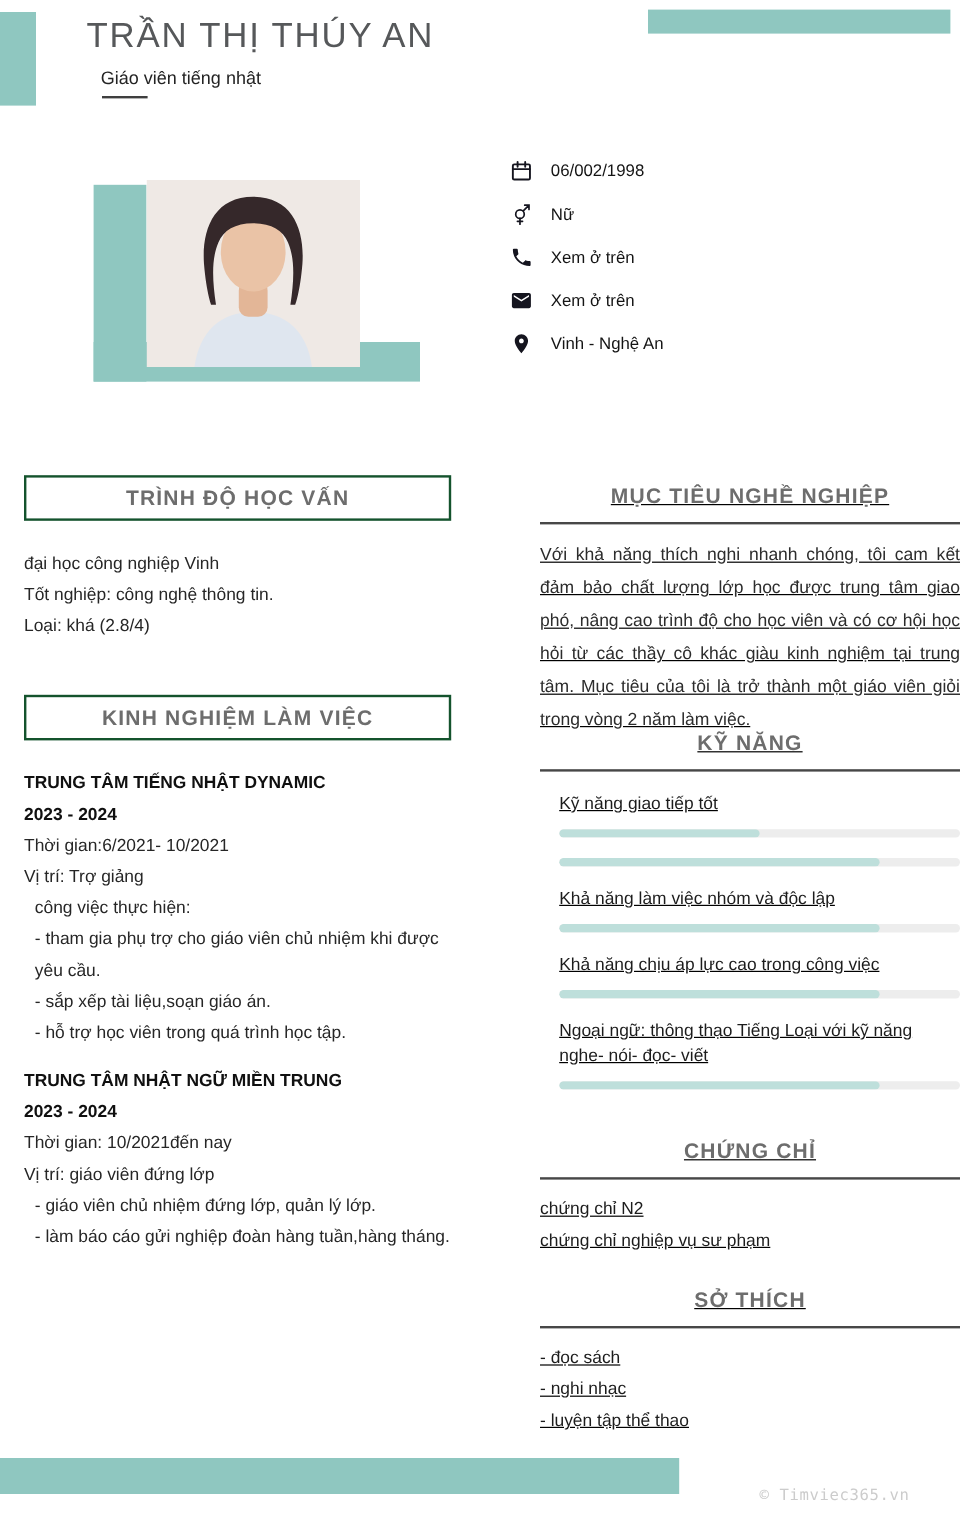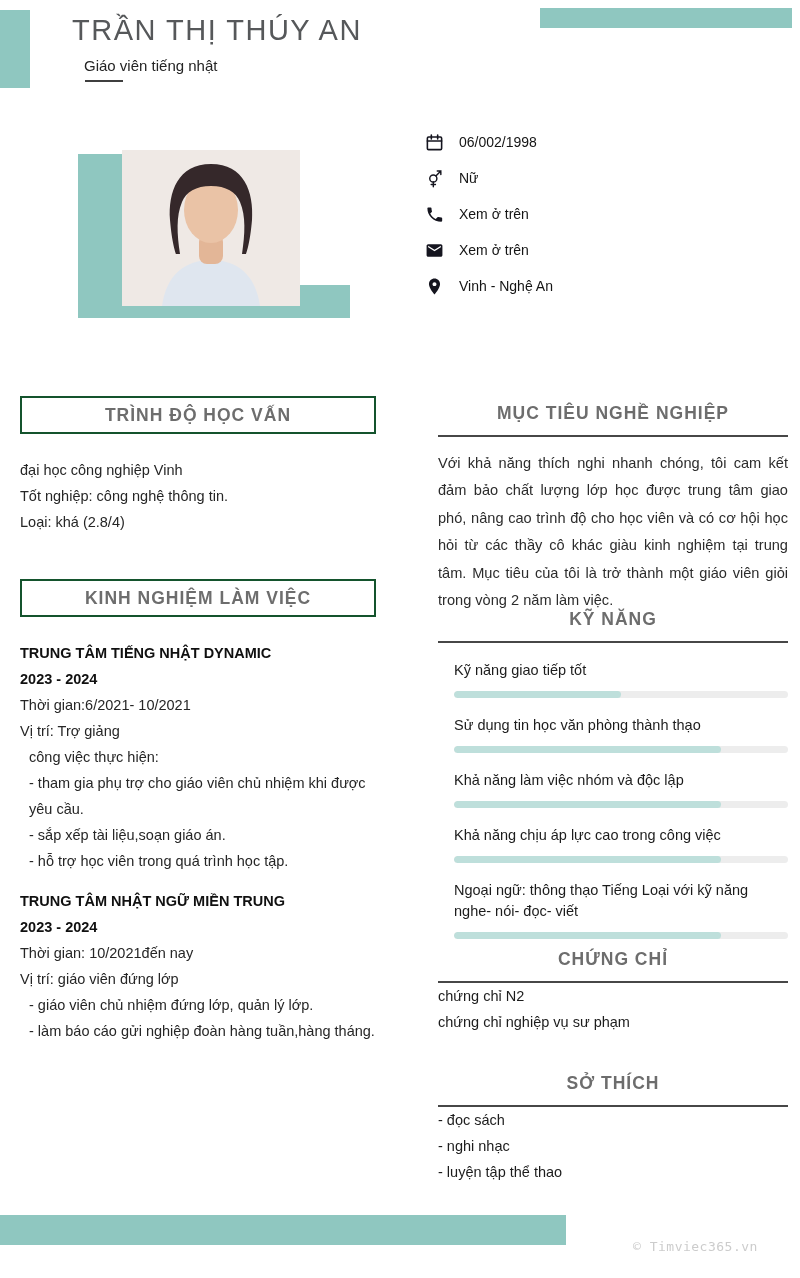--- a/index.html
+++ b/index.html
@@ -30,33 +30,33 @@
   .left-col { position:absolute; left:20px; width:356px; }
   .box-heading { box-sizing:border-box; height:38px; border:2px solid #14532d;
                  display:flex; align-items:center; justify-content:center;
                  font-size:17.5px; font-weight:bold; color:#6d6d6d; letter-spacing:1px; }
   .body-lines { margin-top:23px; }
   .line { font-size:14.5px; color:#262626; line-height:26px; }
   .line.bold { font-weight:bold; color:#101010; }
   .line.indent { padding-left:9px; }
   .job-gap { margin-top:14px; }
 
-  .right-col { position:absolute; left:438px; width:350px; }
+  .right-col { position:absolute; left:450px; width:350px;text-decoration:underline; }
   .r-heading { text-align:center; font-size:17.5px; font-weight:bold; color:#6d6d6d;
                letter-spacing:1px; line-height:22px; }
   .r-rule { margin-top:11px; height:2px; background:#474747; }
   .objective-text { margin:13px 0 0; font-size:14.6px; line-height:27.4px; color:#2c2c2c;
                     text-align:justify; }
 
   .skill-item { margin-top:17px;margin-left:16px; }
   .skill-label { font-size:14.5px; color:#1c1c1c; line-height:21px; }
   .skill-bar { margin-top:10px; height:7px; background:#ededed; border-radius:4px; overflow:hidden; }
   .skill-fill { height:100%; background:#bedfdb; border-radius:4px; }
 
-  .simple-lines { margin-top:0; }
+  .simple-lines { margin-top:12px; }
   .simple-lines .line { color:#1c1c1c; }
 
   .watermark { position:absolute; left:633px; top:1239px;
                font-family:"DejaVu Sans Mono", monospace; font-size:13px; color:#cccccc;
                letter-spacing:0.5px; }
 </style>
 </head>
 <body>
 
 <div class="page">
@@ -161,21 +161,20 @@
   <section class="right-col" style="top:608px">
     <div class="r-heading">KỸ NĂNG</div>
     <div class="r-rule"></div>
     <div class="skill-item">
       <div class="skill-label">Kỹ năng giao tiếp tốt</div>
       <div class="skill-bar" style="background-color: rgb(237, 237, 237);">
           <div class="skill-fill" style="width: 50%; background: rgb(190, 223, 219);"></div>
         </div>
     </div>
     <div class="skill-item">
-      <div class="skill-label">Sử dụng tin học văn phòng thành thạo</div>
       <div class="skill-bar" style="background-color: rgb(237, 237, 237);">
           <div class="skill-fill" style="width: 80%; background: rgb(190, 223, 219);"></div>
         </div>
     </div>
     <div class="skill-item">
       <div class="skill-label">Khả năng làm việc nhóm và độc lập</div>
       <div class="skill-bar" style="background-color: rgb(237, 237, 237);">
           <div class="skill-fill" style="width: 80%; background: rgb(190, 223, 219);"></div>
         </div>
     </div>

